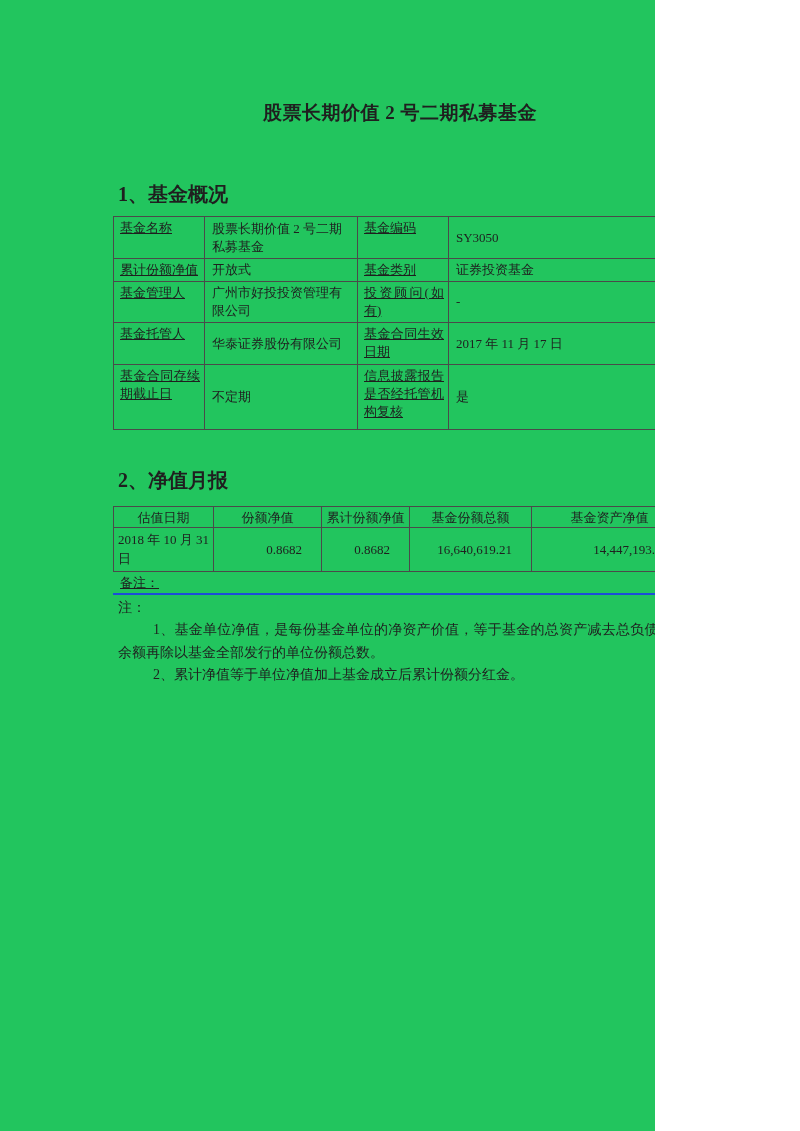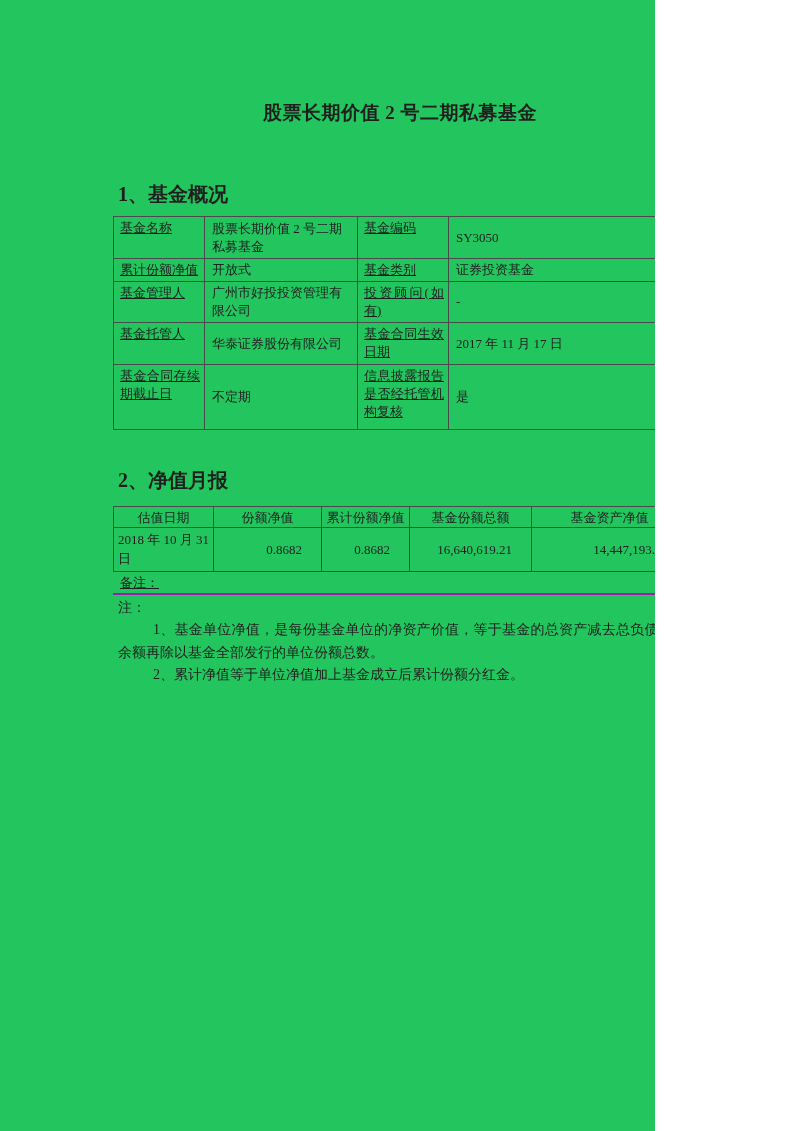--- a/index.html
+++ b/index.html
@@ -62,21 +62,21 @@
   .tbl2 tr.data { height: 44px; }
   .tbl2 td.date { vertical-align: top; text-align: justify; word-break: break-all; line-height: 19px; }
   .tbl2 td.num  { vertical-align: middle; text-align: right; padding-right: 19px; }
 
   .remark-row {
     width: 567px;
     height: 21px;
     line-height: 21px;
     font-size: 13px;
     padding-left: 7px;
-    border-bottom: 2px solid #a21caf;
+    border-bottom: 2px solid #1d4ed8;
     text-decoration: underline;
   }
 
   .notes {
     margin-top: 2px;
     width: 569px;
     padding-left: 5px;
     font-size: 14px;
     line-height: 22.4px;
     text-align: justify;

